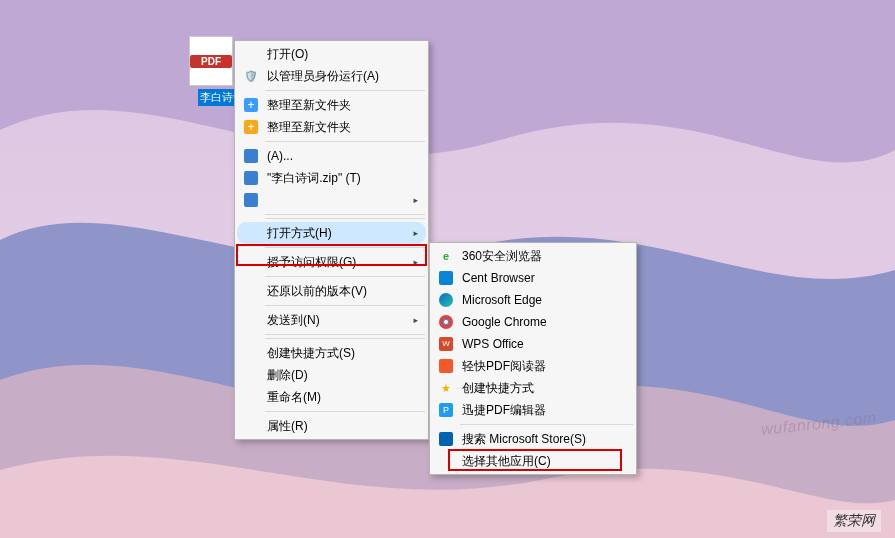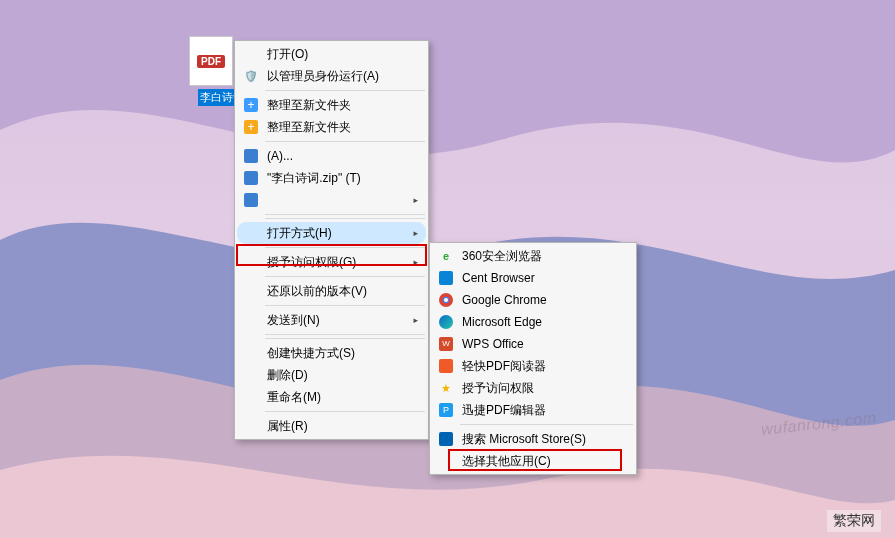--- a/index.html
+++ b/index.html
@@ -17,21 +17,21 @@
     top: 36px; left: 180px;
     width: 62px;
     text-align: center;
   }
   .desktop-icon .ico {
     width: 44px; height: 50px;
     background: #fff;
     border: 1px solid #c9c9c9;
     margin: 0 auto 3px;
     display: flex; flex-direction: column;
-    align-items: center; justify-content: center;
+    justify-content: center;
   }
   .desktop-icon .badge {
     background: #c4342c; color: #fff; font-weight: bold;
     font-size: 10px; padding: 1px 4px; border-radius: 2px;
   }
   .desktop-icon .lbl {
     color: #fff; background: #0078d7;
     display: inline-block; padding: 1px 2px;
     font-size: 11px;
     white-space: nowrap; overflow: hidden; max-width: 60px; margin-left: 18px;
@@ -90,20 +90,21 @@
     letter-spacing: .5px;
     transform: rotate(-6deg);
   }
   .site-label {
     position: absolute;
     right: 14px; bottom: 6px;
     color: #333;
     font-size: 14px;
     background: rgba(255,255,255,.4);
     padding: 2px 6px;
+    font-style: italic;
   }
 
   
   .sq { width: 14px; height: 14px; border-radius: 2px; display: inline-block; }
 </style>
 </head>
 <body>
 
 <svg class="wave" style="top:0;height:538px" viewBox="0 0 895 538" preserveAspectRatio="none">
   <path d="M0,130 C150,60 300,200 500,140 C700,80 800,200 895,150 L895,0 L0,0 Z" fill="#bfa9d4"></path>
@@ -196,52 +197,52 @@
 <div class="menu" id="menu2">
   <div class="mi">
     <span class="ic" style="color:#2aa92a;font-weight:bold">e</span>
     <span>360安全浏览器</span>
   </div>
   <div class="mi">
     <span class="ic">
         <span class="sq" style="background:#0a84d6"></span>
       </span>
     <span>Cent Browser</span>
+  </div>
+  <div class="mi">
+    <span class="ic">
+        <span class="sq" style="background:linear-gradient(135deg,#0b6bcb,#23c4a8);border-radius:50%"></span>
+      </span>
+    <span>Microsoft Edge</span>
   </div>
   <div class="mi">
     <span class="ic">
       <svg width="14" height="14" viewBox="0 0 14 14">
           <circle cx="7" cy="7" r="7" fill="#db4437"></circle>
           <circle cx="7" cy="7" r="3.2" fill="#4285f4"></circle>
           <circle cx="7" cy="7" r="2" fill="#fff"></circle>
         </svg>
     </span>
     <span>Google Chrome</span>
   </div>
   <div class="mi">
     <span class="ic">
-        <span class="sq" style="background:linear-gradient(135deg,#0b6bcb,#23c4a8);border-radius:50%"></span>
-      </span>
-    <span>Microsoft Edge</span>
-  </div>
-  <div class="mi">
-    <span class="ic">
         <span class="sq" style="background:#d44a2a;color:#fff;text-align:center;line-height:14px;font-size:8px">W</span>
       </span>
     <span>WPS Office</span>
   </div>
   <div class="mi">
     <span class="ic">
         <span class="sq" style="background:#f05a28"></span>
       </span>
     <span>轻快PDF阅读器</span>
   </div>
   <div class="mi">
     <span class="ic" style="color:#f2b400">★</span>
-    <span>授予访问权限</span>
+    <span>创建快捷方式</span>
   </div>
   <div class="mi">
     <span class="ic">
         <span class="sq" style="background:#1e9cf0;color:#fff;text-align:center;line-height:14px;font-size:9px">P</span>
       </span>
     <span>迅捷PDF编辑器</span>
   </div>
   <div class="sep"></div>
   <div class="mi">
     <span class="ic">

